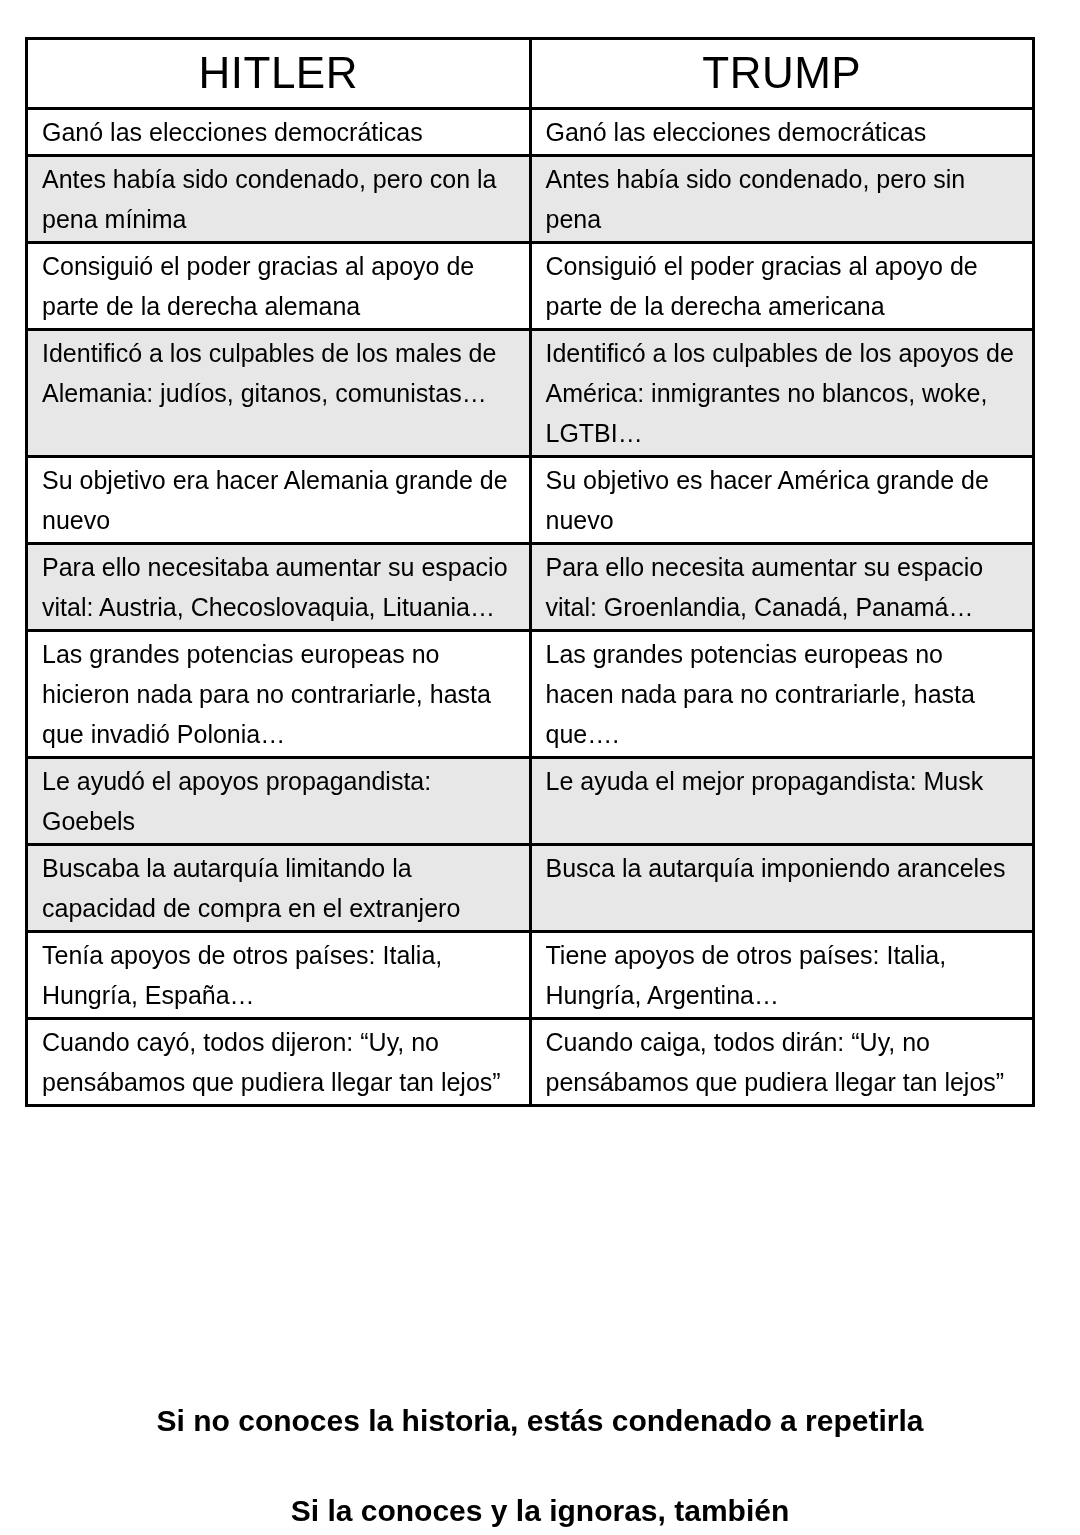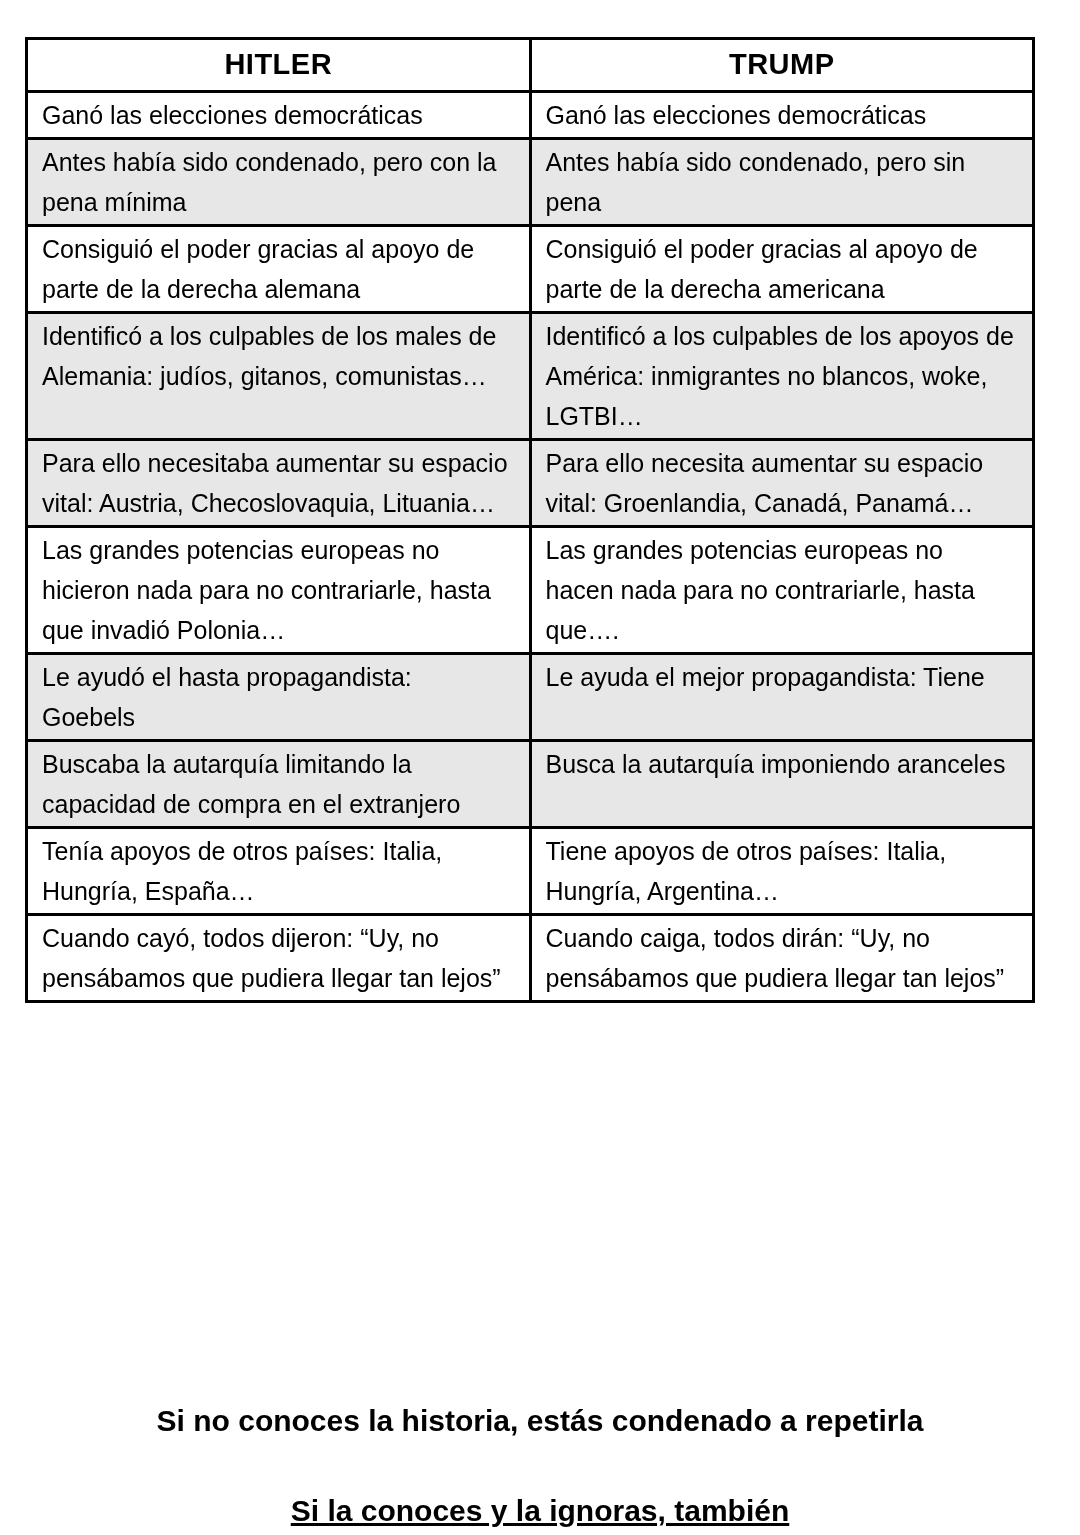--- a/index.html
+++ b/index.html
@@ -23,22 +23,22 @@
     border-collapse: collapse;
     table-layout: fixed;
   }
   .comparison-table th,
   .comparison-table td {
     border: 3px solid var(--border, #000);
     vertical-align: top;
   }
   .comparison-table th {
     width: 50%;
-    font-size: 29px;
-    font-weight: bold;
+    font-size: 44px;
+    font-weight: normal;
     padding: 8px 4px 9px 4px;
     letter-spacing: 0.5px;
   }
   .comparison-table td {
     font-size: 25px;
     line-height: 40px;
     padding: 2px 18px 2px 14px;
     text-align: left;
   }
   tr.shaded td {
@@ -54,21 +54,21 @@
   .footer-line-2 { margin-top: 58px; }
   .footer-line-1, .footer-line-2 { position: relative; }
   
   .footer-wrap {
     position: absolute;
     left: 0;
     top: 1352px;
     width: 1080px;
   }
   .footer-wrap .footer-line-1 { margin-top: 52px; }
-  .footer-wrap .footer-line-2 { margin-top: 56px; text-decoration: underline; }
+  .footer-wrap .footer-line-2 { margin-top: 56px; }
 </style>
 </head>
 <body style="background: rgb(255, 255, 255);">
 
 <table class="comparison-table">
   <thead>
     <tr>
       <th>HITLER</th>
       <th>TRUMP</th>
     </tr>
@@ -87,34 +87,38 @@
   <tr>
     <td>Consiguió el poder gracias al apoyo de parte de la derecha alemana</td>
     <td>Consiguió el poder gracias al apoyo de parte de la derecha americana</td>
   </tr>
 
   <tr class="shaded">
     <td>Identificó a los culpables de los males de Alemania: judíos, gitanos, comunistas…</td>
     <td>Identificó a los culpables de los apoyos de América: inmigrantes no blancos, woke, LGTBI…</td>
   </tr>
 
+  <tr>
+    <td>Su objetivo era hacer Alemania grande de nuevo</td>
+    <td>Su objetivo es hacer América grande de nuevo</td>
+  </tr>
 
   <tr class="shaded">
     <td>Para ello necesitaba aumentar su espacio vital: Austria, Checoslovaquia, Lituania…</td>
     <td>Para ello necesita aumentar su espacio vital: Groenlandia, Canadá, Panamá…</td>
   </tr>
 
   <tr>
     <td>Las grandes potencias europeas no hicieron nada para no contrariarle, hasta que invadió Polonia…</td>
     <td>Las grandes potencias europeas no hacen nada para no contrariarle, hasta que….</td>
   </tr>
 
   <tr class="shaded">
-    <td>Le ayudó el hasta propagandista: Goebels</td>
-    <td>Le ayuda el mejor propagandista: Tiene</td>
+    <td>Le ayudó el apoyos propagandista: Goebels</td>
+    <td>Le ayuda el mejor propagandista: Musk</td>
   </tr>
 
 
   <tr class="shaded">
     <td>Buscaba la autarquía limitando la capacidad de compra en el extranjero</td>
     <td>Busca la autarquía imponiendo aranceles</td>
   </tr>
 
   <tr>
     <td>Tenía apoyos de otros países: Italia, Hungría, España…</td>

